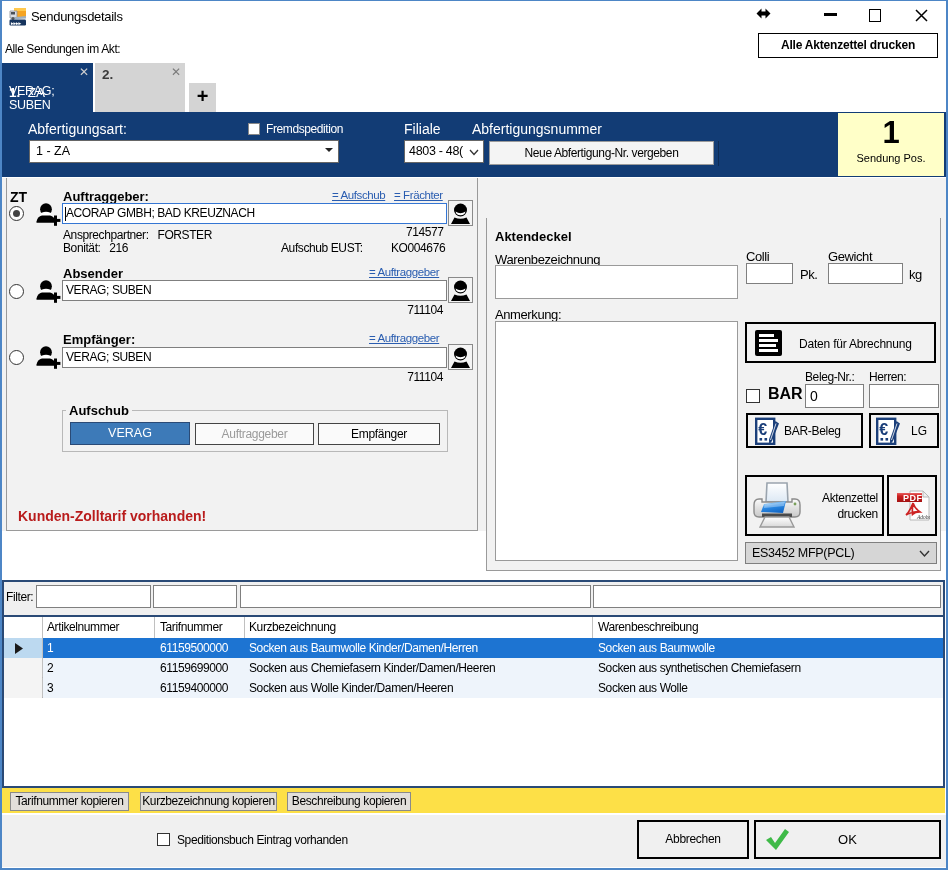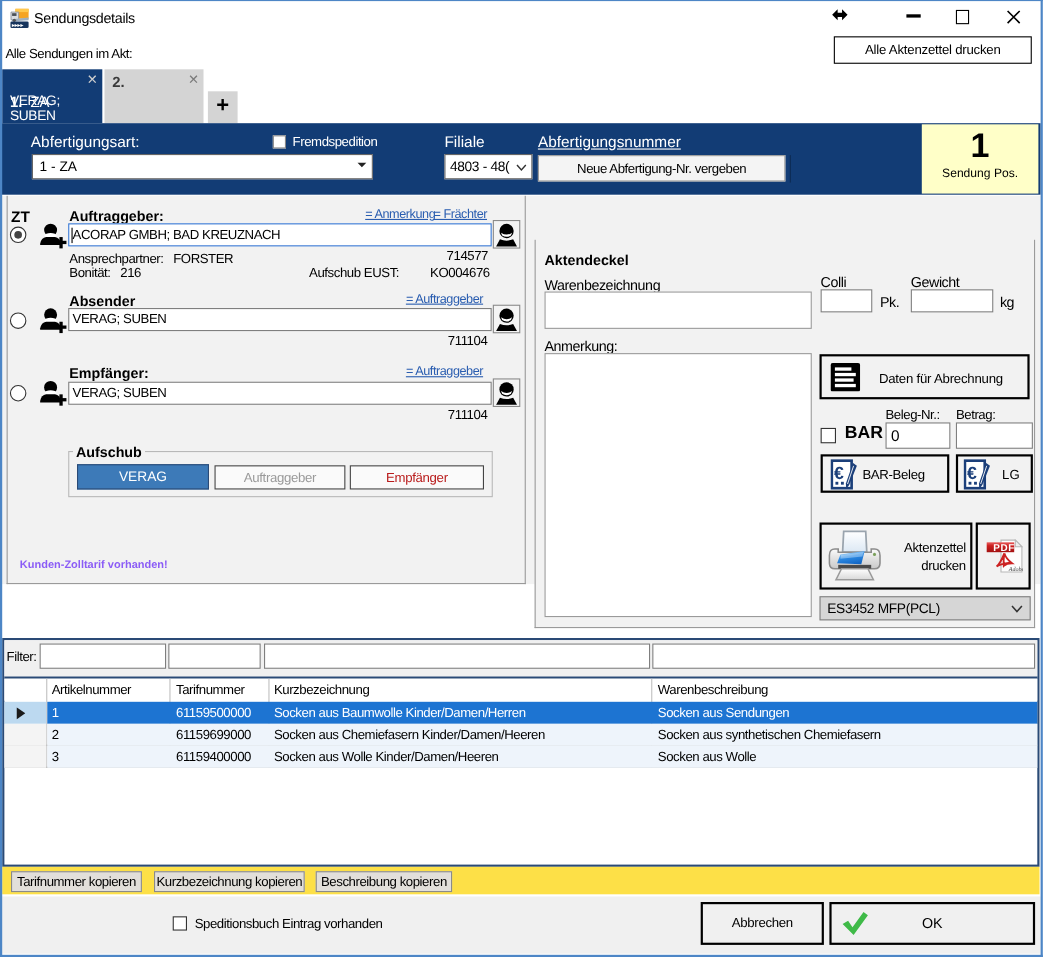--- a/index.html
+++ b/index.html
@@ -32,21 +32,21 @@
 <div class="abs" style="left:31px; top:9px; font-size:13px; letter-spacing:-0.3px;">Sendungsdetails</div>
 <svg class="abs" style="left:756px; top:7px;" width="15" height="13" viewBox="0 0 15 13">
       <path d="M0.5 6.5 L5.5 1.5 L5.5 4.6 L9.5 4.6 L9.5 1.5 L14.5 6.5 L9.5 11.5 L9.5 8.4 L5.5 8.4 L5.5 11.5 Z" fill="#000"></path>
     </svg>
 <div class="abs" style="left:824px; top:13px; width:13px; height:3px; background:#000;"></div>
 <div class="abs" style="left:869px; top:9px; width:12px; height:13px; border:1.5px solid #000;"></div>
 <svg class="abs" style="left:915px; top:9px;" width="13" height="13" viewBox="0 0 13 13">
       <path d="M1 1 L12 12 M12 1 L1 12" stroke="#000" stroke-width="1.5"></path>
     </svg>
 
-<div class="abs" style="left:758px; top:33px; width:180px; height:25px; border:1px solid #000; background:#fff; text-align:center; line-height:23px; font-size:12px; letter-spacing:-0.2px;">Alle Aktenzettel drucken</div>
+<div class="abs" style="left:758px; top:33px; width:180px; height:25px; border:1px solid #000; background:#fff; text-align:center; line-height:23px; font-size:12px; letter-spacing:-0.2px;font-weight:bold;">Alle Aktenzettel drucken</div>
 
 <div class="abs lbl" style="left:5px; top:42px;">Alle Sendungen im Akt:</div>
 
 <div class="abs navy" style="left:2px; top:63px; width:91px; height:49px; color:#fff;">
   <div class="abs" style="left:7px; top:3px; font-size:13.5px;margin-top:19px;"><b>1.</b>&nbsp; ZA</div>
   <div class="abs" style="right:4px; top:2px; font-size:12px; color:#cfcfcf;">✕</div>
   <div class="abs" style="left:7px; top:21px; font-size:12.5px; letter-spacing:-0.3px; line-height:14px;">VERAG;<br>SUBEN</div>
 </div>
 <div class="abs" style="left:95px; top:63px; width:90px; height:49px; background:#d4d4d4;">
   <div class="abs" style="left:7px; top:4px; font-size:13.5px; font-weight:bold; color:#3a3a3a;">2.</div>
@@ -62,21 +62,21 @@
     <div class="abs" style="left:6px; top:3px; font-size:12.5px;">1 - ZA</div>
     <div class="abs" style="right:5px; top:7px; width:0; height:0; border-left:4px solid transparent; border-right:4px solid transparent; border-top:4px solid #222;"></div>
   </div>
   <div class="abs wlbl" style="left:404px; top:9px; font-size:14px;">Filiale</div>
   <div class="abs" style="left:404px; top:28px; width:80px; height:23px; background:#fff; border:1px solid #666; overflow:hidden;">
     <div class="abs" style="left:4px; top:3px; font-size:12.5px; letter-spacing:-0.3px; white-space:nowrap;">4803 - 48(</div>
     <svg class="abs" style="right:4px; top:8px;" width="10" height="7" viewBox="0 0 10 7">
           <path d="M1 1 L5 5.5 L9 1" fill="none" stroke="#333" stroke-width="1.3"></path>
         </svg>
   </div>
-  <div class="abs wlbl" style="left:489px; top:9px; font-size:14px;text-decoration:underline;">Abfertigungsnummer</div>
+  <div class="abs wlbl" style="left:472px; top:9px; font-size:14px;">Abfertigungsnummer</div>
   <div class="abs" style="left:489px; top:29px; width:225px; height:24px; background:#f4f4f4; border:1px solid #9a9a9a; text-align:center; line-height:23px; font-size:12px; letter-spacing:-0.4px; color:#000;">Neue Abfertigung-Nr. vergeben</div>
   <div class="abs" style="left:718px; top:29px; width:1px; height:25px; background:#0d2b55;"></div>
   <div class="abs" style="left:838px; top:1px; width:106px; height:63px; background:#ffffc8; color:#000; text-align:center;">
     <div style="font-size:31px; font-weight:bold; line-height:34px; margin-top:3px;">1</div>
     <div style="font-size:11px; margin-top:2px;">Sendung Pos.</div>
   </div>
 </div>
 
 <div class="abs" style="left:0px; top:178px; width:946px; height:353px; background:#f2f2f2;"></div>
 
@@ -87,21 +87,21 @@
     <div class="abs" style="left:3px; top:3px; width:7px; height:7px; border-radius:50%; background:#444;"></div>
   </div>
   <svg class="abs" style="left:28px; top:24px;" width="26" height="26" viewBox="0 0 26 26">
     <circle cx="11" cy="7.2" r="5.9" fill="#000"></circle>
     <ellipse cx="11" cy="12.1" rx="5.4" ry="2.3" fill="#fff"></ellipse>
     <path d="M1.5 19.5 Q2.5 14.2 7 13.4 L15 13.4 Q19.5 14.2 20.5 19.5 L20.5 20.8 L1.5 20.8 Z" fill="#000"></path>
     <rect x="15.6" y="16.9" width="9.8" height="3" fill="#000"></rect>
     <rect x="19" y="13.5" width="3" height="10.3" fill="#000"></rect>
   </svg>
   <div class="abs bold" style="left:56px; top:11px; font-size:13px;">Auftraggeber:</div>
-  <a class="abs link" style="left:325px; top:11px;">= Anmerkung</a>
+  <a class="abs link" style="left:325px; top:11px;">= Aufschub</a>
   <a class="abs link" style="left:387px; top:11px;">= Frächter</a>
   <div class="abs" style="left:55px; top:25px; width:385px; height:21px; background:#fff; border:1px solid #3576d3; font-size:12px; letter-spacing:-0.4px; line-height:19px; padding-left:3px;"><span style="position:absolute; left:2px; top:3px; width:1px; height:14px; background:#000;"></span>ACORAP GMBH; BAD KREUZNACH</div>
   <div class="abs" style="left:441px; top:22px; width:25px; height:26px; background:#f4f4f4; border:1px solid #8a8a8a;">
     <svg width="23" height="24" viewBox="0 0 23 24">
       <circle cx="11.5" cy="9" r="6.5" fill="#000"></circle>
       <path d="M6.5 10.5 q5 3.5 10 0 l-1 2.5 q-4 2.5 -8 0 Z" fill="#fff"></path>
       <path d="M2 23 L5.5 16.5 Q11.5 19 17.5 16.5 L21 23 Z" fill="#000"></path>
     </svg>
   </div>
   <div class="abs lbl" style="left:399px; top:47px; width:37px; text-align:right;">714577</div>
@@ -148,22 +148,22 @@
       <path d="M2 23 L5.5 16.5 Q11.5 19 17.5 16.5 L21 23 Z" fill="#000"></path>
     </svg>
   </div>
   <div class="abs lbl" style="left:399px; top:192px; width:37px; text-align:right;">711104</div>
 
   <fieldset class="abs" style="left:55px; top:225px; width:386px; height:49px; border:1px solid #b8b8b8;">
     <legend style="font-size:13px; font-weight:bold; margin-left:3px; padding:0 3px;">Aufschub</legend>
   </fieldset>
   <div class="abs" style="left:63px; top:244px; width:120px; height:23px; background:#3d7ab8; border:1px solid #2a4a76; color:#fff; text-align:center; line-height:21px; font-size:12.5px;">VERAG</div>
   <div class="abs" style="left:188px; top:245px; width:119px; height:22px; background:#fafafa; border:1px solid #444; color:#9a9a9a; text-align:center; line-height:20px; font-size:12px; letter-spacing:-0.3px;">Auftraggeber</div>
-  <div class="abs" style="left:311px; top:245px; width:122px; height:22px; background:#fafafa; border:1px solid #444; color:#b91c1c; text-align:center; line-height:20px; font-size:12px; letter-spacing:-0.3px;">Empfänger</div>
-  <div class="abs bold" style="left:11px; top:330px; font-size:10px; color:#8b5cf6;">Kunden-Zolltarif vorhanden!</div>
+  <div class="abs" style="left:311px; top:245px; width:122px; height:22px; background:#fafafa; border:1px solid #444; color:#000000; text-align:center; line-height:20px; font-size:12px; letter-spacing:-0.3px;">Empfänger</div>
+  <div class="abs bold" style="left:11px; top:330px; font-size:14px; color:#b91c1c;">Kunden-Zolltarif vorhanden!</div>
 </div>
 
 <div class="abs" style="left:486px; top:178px; width:455px; height:353px; background:#f2f2f2; border:1px solid #9a9a9a; border-top:none;margin-top:40px;">
   <div class="abs bold" style="left:8px; top:11px; font-size:13px;">Aktendeckel</div>
   <div class="abs lbl" style="left:8px; top:34px; font-size:13px;">Warenbezeichnung</div>
   <div class="abs" style="left:8px; top:47px; width:243px; height:34px; background:#fff; border:1px solid #9a9a9a;"></div>
   <div class="abs lbl" style="left:8px; top:89px; font-size:13px;">Anmerkung:</div>
   <div class="abs" style="left:8px; top:103px; width:243px; height:240px; background:#fff; border:1px solid #9a9a9a;"></div>
 
   <div class="abs lbl" style="left:259px; top:31px; font-size:13px;">Colli</div>
@@ -178,21 +178,21 @@
       <rect x="0" y="0" width="27" height="26" rx="2" fill="#000"></rect>
       <rect x="4" y="4" width="15" height="3" fill="#fff"></rect>
       <rect x="4" y="9" width="19" height="3" fill="#fff"></rect>
       <rect x="4" y="14" width="17" height="3" fill="#fff"></rect>
       <rect x="4" y="19" width="19" height="3" fill="#fff"></rect>
     </svg>
     <div class="abs" style="left:52px; top:13px; font-size:12px; letter-spacing:-0.2px;">Daten für Abrechnung</div>
   </div>
 
   <div class="abs lbl" style="left:318px; top:152px; font-size:12px;">Beleg-Nr.:</div>
-  <div class="abs lbl" style="left:382px; top:152px; font-size:12px;">Betrag:</div>
+  <div class="abs lbl" style="left:382px; top:152px; font-size:12px;">Herren:</div>
   <div class="abs" style="left:259px; top:171px; width:14px; height:14px; background:#fff; border:1px solid #333;"></div>
   <div class="abs bold" style="left:281px; top:167px; font-size:16px;">BAR</div>
   <div class="abs" style="left:318px; top:166px; width:59px; height:24px; background:#fff; border:1px solid #7f7f7f; font-size:14px; line-height:22px; padding-left:4px;">0</div>
   <div class="abs" style="left:382px; top:166px; width:70px; height:24px; background:#fff; border:1px solid #7f7f7f;"></div>
 
   <div class="abs" style="left:259px; top:195px; width:117px; height:35px; background:#f2f2f2; border:2px solid #000;">
     <svg class="abs" style="left:7px; top:2px;" width="25" height="29" viewBox="0 0 25 29">
       <rect x="1.2" y="1.8" width="18" height="25" fill="#fff" stroke="#1b3f7a" stroke-width="2.4"></rect>
       <text x="3.2" y="18" font-size="16" font-weight="bold" fill="#1b3f7a" font-family="Liberation Sans">€</text>
       <rect x="4.5" y="21" width="2.6" height="2.6" fill="#1b3f7a"></rect>
@@ -294,21 +294,21 @@
 
   <div class="abs" style="left:0; top:56px; width:38px; height:20px; background:#bcd9f0;">
     <svg class="abs" style="left:11px; top:5px;" width="8" height="11" viewBox="0 0 8 11">
           <path d="M0 0 L8 5.5 L0 11 Z" fill="#1a1a1a"></path>
         </svg>
   </div>
   <div class="abs" style="left:39px; top:56px; width:900px; height:20px; background:#1d74d2; color:#fff; font-size:12px; letter-spacing:-0.4px;">
     <div class="abs" style="left:4px; top:3px;">1</div>
     <div class="abs" style="left:117px; top:3px;">61159500000</div>
     <div class="abs" style="left:206px; top:3px;">Socken aus Baumwolle Kinder/Damen/Herren</div>
-    <div class="abs" style="left:555px; top:3px;">Socken aus Sendungen</div>
+    <div class="abs" style="left:555px; top:3px;">Socken aus Baumwolle</div>
   </div>
 
   <div class="abs" style="left:0; top:76px; width:939px; height:20px; border-bottom:1px solid #b4b4b4; font-size:12px; letter-spacing:-0.4px; color:#000;">
     <div class="abs" style="left:0; top:0; width:38px; height:20px; background:#f4f4f4;"></div>
     <div class="abs" style="left:39px; top:0; width:900px; height:20px; background:#eef4fb;"></div>
     <div class="abs" style="left:43px; top:3px;">2</div>
     <div class="abs" style="left:156px; top:3px;">61159699000</div>
     <div class="abs" style="left:245px; top:3px;">Socken aus Chemiefasern Kinder/Damen/Heeren</div>
     <div class="abs" style="left:594px; top:3px;">Socken aus synthetischen Chemiefasern</div>
   </div>

